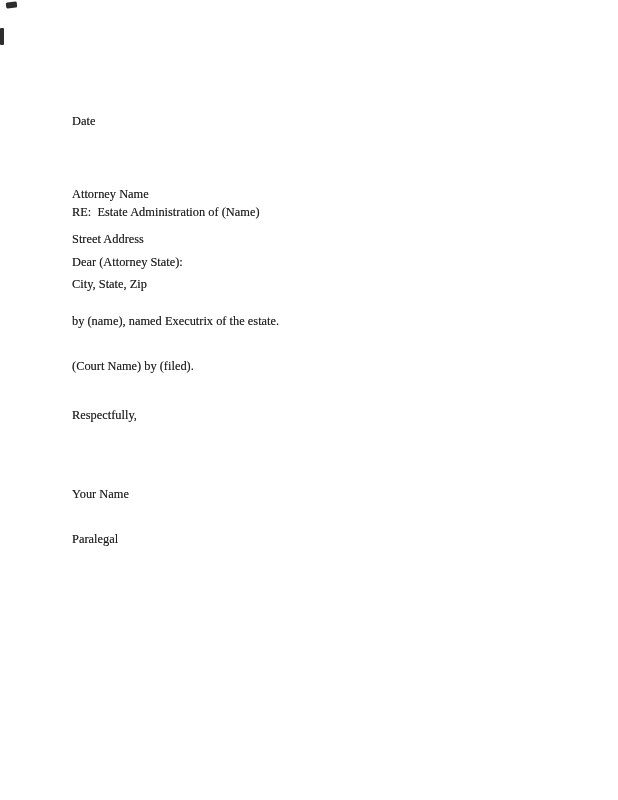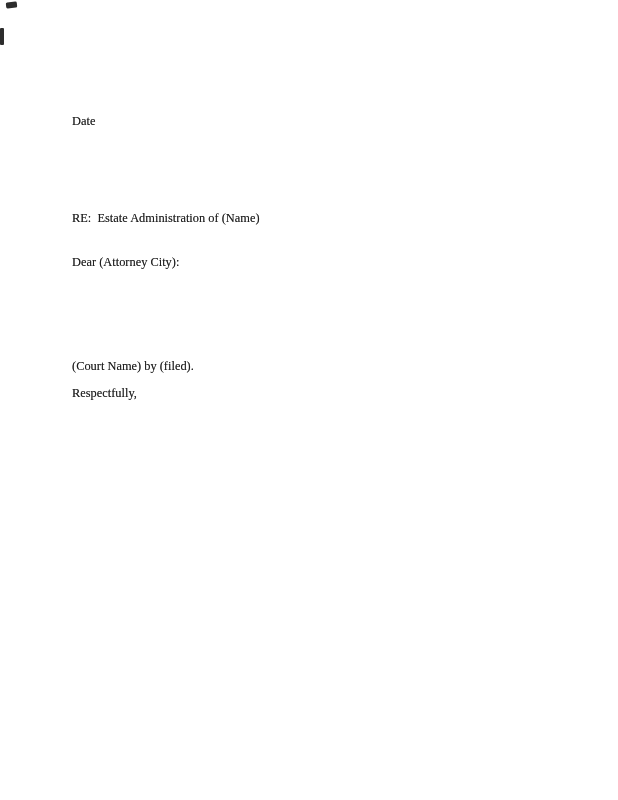--- a/index.html
+++ b/index.html
@@ -57,28 +57,38 @@
 </head>
 <body>
 
 <div class="page">
 
   <div class="scan-mark top-left"></div>
   <div class="scan-mark left-edge"></div>
 
   <div class="abs" style="top:114px">Date</div>
 
+  <div class="abs" style="top:157px">
+    <div class="line">Attorney Name</div>
+    <div class="line">Street Address</div>
+    <div class="line">City, State, Zip</div>
+  </div>
 
-  <div class="abs" style="top:211px">RE:  Estate Administration of (Name)</div>
+  <div class="abs" style="top:205px">RE:  Estate Administration of (Name)</div>
 
-  <div class="abs" style="top:255px">Dear (Attorney City):</div>
+  <div class="abs" style="top:255px">Dear (Attorney State):</div>
 
   <div class="abs" style="top:284px">
+    <div class="line">by (name), named Executrix of the estate.</div>
   </div>
 
   <div class="abs" style="top:329px">
     <div class="line">(Court Name) by (filed).</div>
   </div>
 
-  <div class="abs" style="top:386px">Respectfully,</div>
+  <div class="abs" style="top:408px">Respectfully,</div>
 
+  <div class="abs" style="top:457px">
+    <div class="line">Your Name</div>
+    <div class="line">Paralegal</div>
+  </div>
 
 </div>
 
 </body></html>

